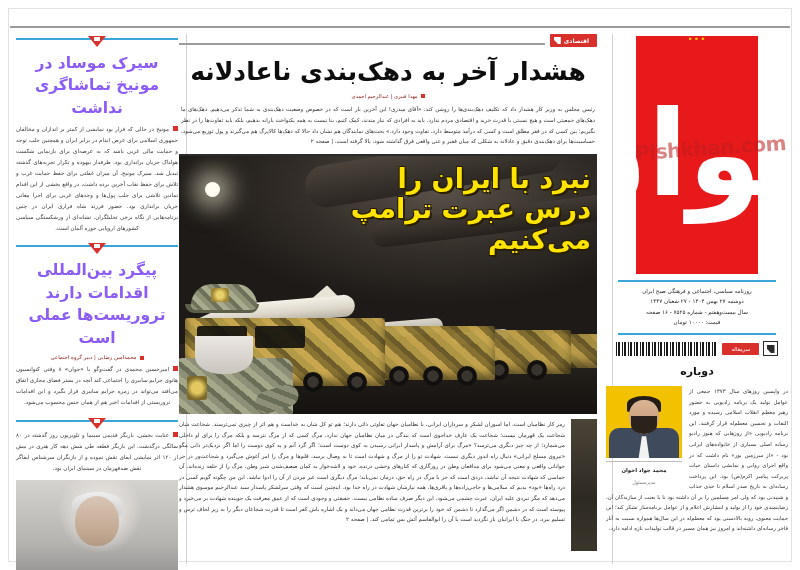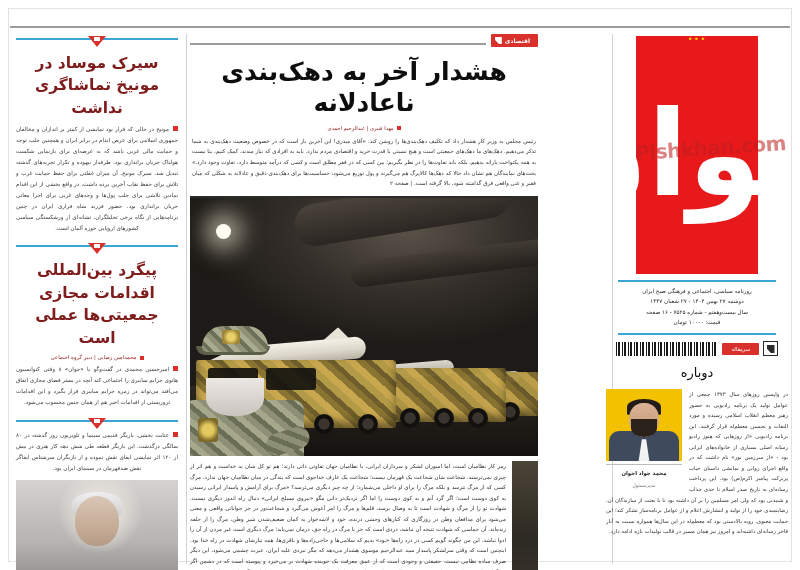--- a/index.html
+++ b/index.html
@@ -29,21 +29,21 @@
   .side-div .bar{position:absolute;top:6px;left:0;right:0;height:2px;background:#3aa6d8;}
   .side-div .tri{
     position:absolute;top:4px;left:50%;transform:translateX(-50%);
     width:0;height:0;border-left:9px solid transparent;border-right:9px solid transparent;
     border-top:11px solid #d9302c;
   }
   .side-div .tri:after{
     content:"";position:absolute;left:-3px;top:-10px;width:6px;height:4px;background:#fff;
   }
   .side-head{
-    font-weight:bold;font-size:15.5px;line-height:1.45;color:#7f1d1d;
+    font-weight:bold;font-size:15.5px;line-height:1.45;color:#8b5cf6;
     text-align:center;margin:4px 0 5px 0;letter-spacing:-.2px;
   }
   .byline{
     font-size:5.4px;color:#8d1b17;text-align:center;margin:2px 0 4px 0;letter-spacing:.1px;
   }
   .byline .sq{display:inline-block;width:4px;height:4px;background:#d9302c;margin-left:3px;vertical-align:middle;}
   .side-body{
     font-size:5.6px;line-height:1.95;color:#3a3a3a;text-align:justify;
     text-align-last:center;
   }
@@ -61,21 +61,21 @@
     background:linear-gradient(180deg,#d9c6b6 0%,#c3a992 70%,#b39a85 100%);
   }
   .side-photo .hair2{
     position:absolute;left:50%;top:12px;transform:translateX(-50%);
     width:50px;height:24px;border-radius:50% 50% 12% 12%;
     background:linear-gradient(180deg,#efefef 0%,#cfcfcf 100%);
   }
 
   
   .center-col{
-    position:absolute;top:32px;left:190px;width:348px;bottom:6px;
+    position:absolute;top:32px;left:179px;width:418px;bottom:6px;
   }
   .kicker-row{position:relative;height:20px;}
   .kicker-row .line{position:absolute;top:11px;left:0;right:52px;height:2px;background:#9b9b9b;}
   .tag{
     position:absolute;top:2px;right:0;background:#d9302c;color:#fff;
     font-size:6px;font-weight:bold;padding:3px 8px 3px 4px;border-radius:1px;
     display:flex;align-items:center;gap:3px;
   }
   .tag .mark{display:inline-block;width:7px;height:7px;background:#fff;
     clip-path:polygon(0 0,100% 0,100% 100%,60% 100%,0 40%);}
@@ -243,21 +243,21 @@
   }
   .pill{
     background:#d9302c;color:#fff;font-size:5.2px;padding:3px 9px;border-radius:1px;white-space:nowrap;
   }
   .foldbtn{
     width:13px;height:13px;border:1px solid #2b2b2b;display:flex;align-items:center;justify-content:center;
   }
   .foldbtn i{display:block;width:8px;height:8px;background:#2b2b2b;
     clip-path:polygon(0 0,100% 0,100% 100%,55% 100%,0 42%);}
   .edit-head{
-    font-size:13px;font-weight:normal;text-align:center;line-height:1.45;margin:8px 0 6px 0;color:#101010;
+    font-size:11px;font-weight:bold;text-align:center;line-height:1.45;margin:8px 0 6px 0;color:#101010;
   }
   .edit-flow{font-size:5.4px;line-height:1.95;color:#333;text-align:justify;}
   .author-box{
     float:left;width:76px;margin:0 7px 4px 0;
   }
   .author-photo{
     width:76px;height:72px;background:#f2c200;position:relative;overflow:hidden;
   }
   .author-photo .hd{
     position:absolute;left:50%;top:14px;transform:translateX(-50%);
@@ -304,21 +304,21 @@
     </div>
     <div class="side-head">سیرک موساد در مونیخ تماشاگری نداشت</div>
     <div class="side-body">
       <span class="lead"></span><span>مونیخ در حالی که قرار بود نمایشی از کمتر بر اندازان و مخالفان جمهوری اسلامی برای عرض اندام در برابر ایران و همچنین جلب توجه و حمایت مالی غربی باشد که به عرصه‌ای برای بازنمایی شکست هولناک جریان براندازی بود. طرفدار بیهوده و تکرار تجربه‌های گذشته تبدیل شد. سیرک مونیخ، آن میزان غفلتی برای حفظ حمایت غرب و تلاش برای حفظ نقاب آخرین برده داشت، در واقع بخشی از این اقدام نمادین تلاشی برای جلب پول‌ها و وجه‌های غربی برای اجرا معانی جریان براندازی بود. حضور فرزند شاه فراری ایران در چنین برنامه‌هایی از نگاه برخی تحلیلگران، نشانه‌ای از ورشکستگی سیاسی کشورهای اروپایی حوزه آلمان است.</span>
     </div>
 
     <div class="side-div" style="margin-top:6px">
       <div class="bar"></div>
         <div class="tri"></div>
     </div>
-    <div class="side-head">پیگرد بین‌المللی اقدامات مجازی جمعیتی‌ها عملی است</div>
+    <div class="side-head">پیگرد بین‌المللی اقدامات دارند تروریست‌ها عملی است</div>
     <div class="byline">
       <span class="sq"></span><span>محمدامین رضایی | دبیر گروه اجتماعی</span>
     </div>
     <div class="side-body">
       <span class="lead"></span><span>امیرحسین محمدی در گفت‌وگو با «جوان» ۸ وقتی کنوانسیون هانوی جرایم سایبری را اجتماعی کند آنچه در بستر فضای مجازی اتفاق می‌افتد می‌تواند در زمره جرایم سایبری قرار بگیرد و این اقدامات تروریستی از اقدامات اخیر هم از همان جنس محسوب می‌شود.</span>
     </div>
 
     <div class="side-div" style="margin-top:6px">
       <div class="bar"></div>
         <div class="tri"></div>
@@ -389,20 +389,25 @@
         <div class="uniform"></div>
         <div class="arm"></div>
         <div class="patch"></div>
         <div class="face"></div>
         <div class="beard"></div>
         <div class="brim"></div>
         <div class="cap"></div>
         <div class="badge"></div>
       </div>
 
+      <div class="overlay-head">
+        <div>نبرد با ایران را</div>
+        <div>درس عبرت ترامپ</div>
+        <div>می‌کنیم</div>
+      </div>
     </div>
 
     <div class="under-photo">
       <div class="thumb"></div>
       <div class="under-text">رمز کار نظامیان است، اما اسوران لشکر و سرداران ایرانی، با نظامیان جهان تفاوتی ذاتی دارند؛ هم تو کل شان به خداست و هم اثر از چیزی نمی‌ترسند. شجاعت شان شجاعت یک قهرمان نیست؛ شجاعت یک عارف خداجوی است که بندگی در میان نظامیان جهان ندارد. مرگ کسی که از مرگ نترسد و بلکه مرگ را برای او داخلی می‌شمارد؛ از چه چیز دیگری می‌ترسد؟ «مرگ برای آرامش و پاسدار ایرانی رسیدن به کوی دوست است؛ اگر گرد آنم و به کوی دوست را اما اگر نزدیک‌تر دانی مگو «نیروی مسلح ایرانی» دنبال راه اندوز دیگری نیست. شهادت تو را از مرگ و شهادت است تا به وصال برسد، قلم‌ها و مرگ را امر آغوش می‌گیرد و شجاعت‌ور در جز جوانانی واقعی و معنی می‌شود برای مدافعان وطن در روزگاری که کنارهای وحشی درنده، خود و لاشه‌خوار به کمان ضعیف‌شدن شیر وطن، مرگ را از حلقه زنده‌اند. آن حماسی که شهادت نتیجه آن نباشد، دردی است که جز با مرگ در راه حق، درمان نمی‌یابد؛ مرگ دیگری است غیر مردن از آن را ادوا نباشد. این من چگونه گویم کسی در درد راه‌ها «بود» بدیم که سلامی‌ها و حاجی‌زاده‌ها و باقری‌ها، همه نیازشان شهادت در راه خدا بود. اینچنین است که وقتی سرلشکر پاسدار سید عبدالرحیم موسوی هشدار می‌دهد که مگر نبردی علیه ایران، عبرت چشمی می‌شود، این دیگر صرف ساده نظامی نیست. حقیقتی و وجودی است که از عمق معرفت یک جوینده شهادت بر می‌خیزد و پیوسته است که در دشمن اگر می‌گذارد تا دشمن که خود را برترین قدرت نظامی جهان می‌داند و یک اشاره باش کفر است تا قدرت شجاعان دیگر را به زیر لحاف ترس و تسلیم ببرد، در جنگ با ایرانیان باز نگردید است با آن را ابوالقاسم آتش بس تمامی کند. | صفحه ۲</div>
     </div>
   </div>
 
   <div class="right-col">
 

